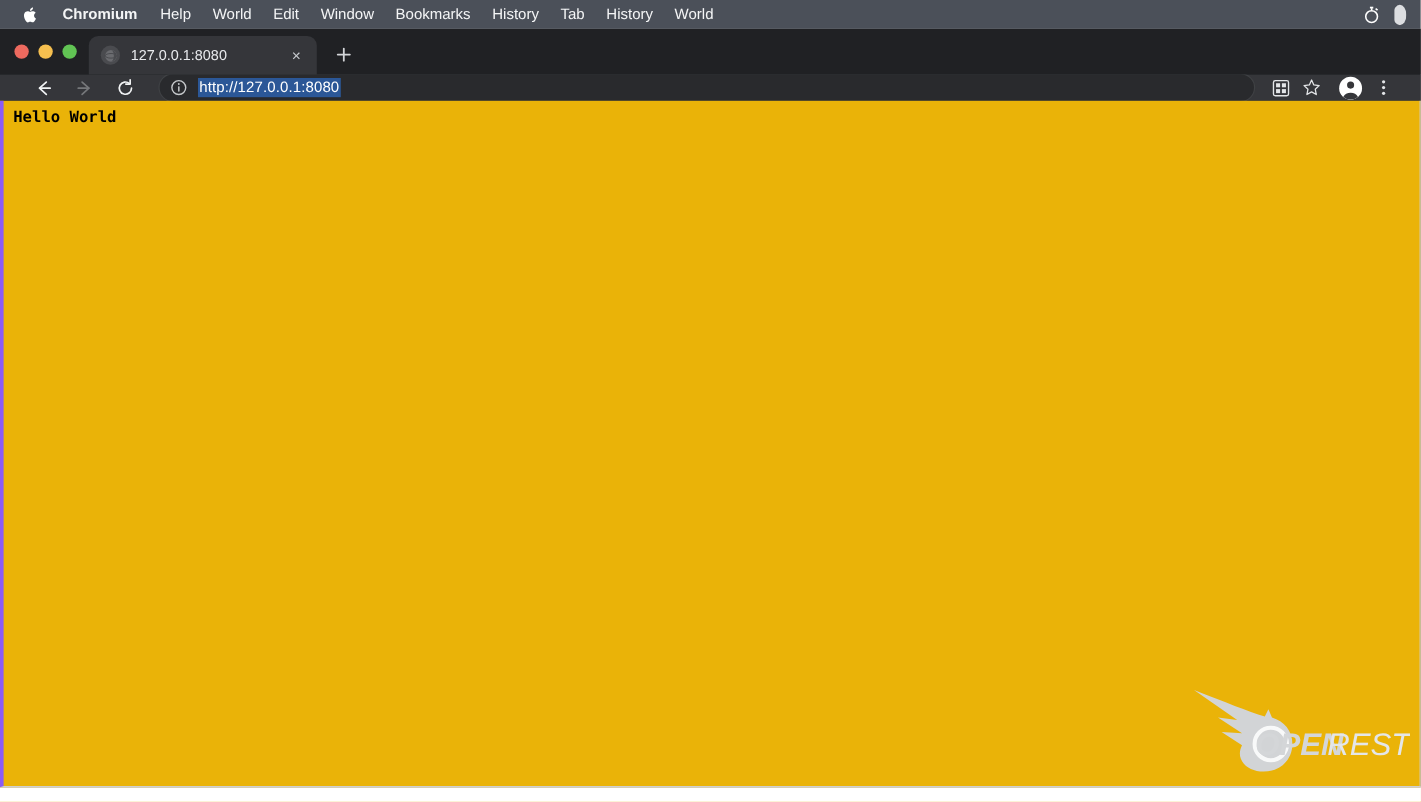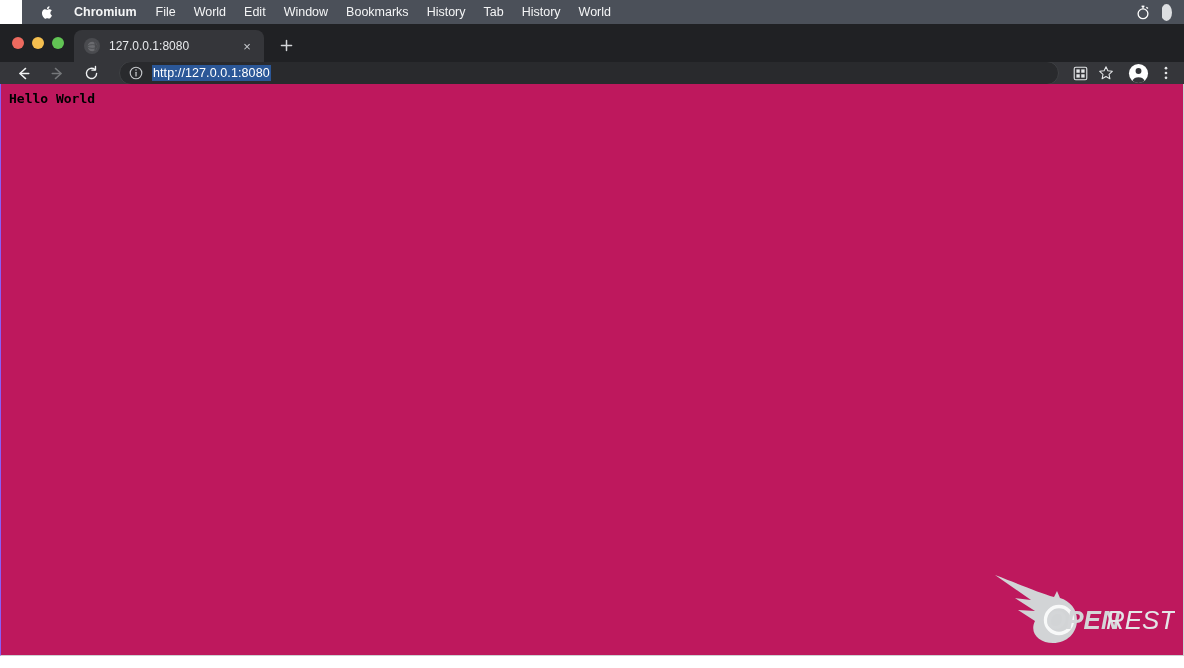--- a/index.html
+++ b/index.html
@@ -18,21 +18,20 @@
   
   .menubar {
     height: 24px;
     background: #4b5059;
     display: flex;
     align-items: flex-start;
     padding: 0 6px 0 0;
     color: #ffffff;
     font-size: 12.5px;
     position: relative;
-    margin-left: 22px;
   }
   .menubar-left {
     display: flex;
     align-items: center;
   }
   .apple-logo {
     width: 26px;
     display: flex;
     justify-content: center;
     align-items: center;
@@ -158,21 +157,21 @@
     color: #d3d5d8;
     border-radius: 50%;
   }
 
   
   .toolbar {
     height: 22px;
     background: #35363a;
     display: flex;
     align-items: center;
-    padding: 0 3px;
+    padding: 0 16px;
   }
   .nav-btn {
     width: 28px;
     height: 28px;
     display: flex;
     align-items: center;
     justify-content: center;
     margin-right: 6px;
     border-radius: 50%;
   }
@@ -218,22 +217,22 @@
     flex: 0 0 26px;
     border-radius: 50%;
   }
   .tool-icon.avatar-wrap { margin-left: 6px; }
   .tool-icon.menu-dots { margin-left: 2px; margin-right: 2px; }
 
   
   .page {
     position: relative;
     height: 572px;
-    background: #be185d;
-    border-left: 1px solid #8b5cf6;
+    background: #eab308;
+    border-left: 3px solid #8b5cf6;
     border-right: 1px solid #cfd0d1;
     border-bottom: 1px solid #cfd0d1;
     box-sizing: border-box;
     overflow: hidden;
   }
   .page-text {
     font-family: "DejaVu Sans Mono", "Liberation Mono", monospace;
     font-weight: bold;
     font-size: 13px;
     color: #000000;
@@ -257,21 +256,21 @@
 
 <div class="menubar">
   <div class="menubar-left">
     <div class="apple-logo">
       <svg width="13" height="15" viewBox="0 0 14 17" aria-hidden="true">
         <path fill="#ffffff" d="M10.3 9.0c0-1.8 1.4-2.6 1.5-2.7-0.8-1.2-2.1-1.4-2.6-1.4-1.1-0.1-2.1 0.6-2.7 0.6-0.6 0-1.4-0.6-2.3-0.6-1.2 0-2.3 0.7-2.9 1.8-1.2 2.1-0.3 5.3 0.9 7 0.6 0.8 1.3 1.8 2.2 1.8 0.9 0 1.2-0.6 2.3-0.6 1 0 1.3 0.6 2.3 0.5 0.9 0 1.5-0.8 2.1-1.7 0.7-1 0.9-1.9 0.9-2-0.1 0-1.8-0.7-1.8-2.7z"></path>
         <path fill="#ffffff" d="M8.6 3.6c0.5-0.6 0.8-1.4 0.7-2.3-0.7 0-1.6 0.5-2.1 1.1-0.5 0.5-0.9 1.4-0.7 2.2 0.8 0.1 1.6-0.4 2.1-1z"></path>
       </svg>
     </div>
     <div class="menu-item app-name">Chromium</div>
-    <div class="menu-item">File</div>
+    <div class="menu-item">Help</div>
     <div class="menu-item">World</div>
     <div class="menu-item">Edit</div>
     <div class="menu-item">Window</div>
     <div class="menu-item">Bookmarks</div>
     <div class="menu-item">History</div>
     <div class="menu-item">Tab</div>
     <div class="menu-item">History</div>
     <div class="menu-item">World</div>
   </div>
   <div class="menubar-right">

